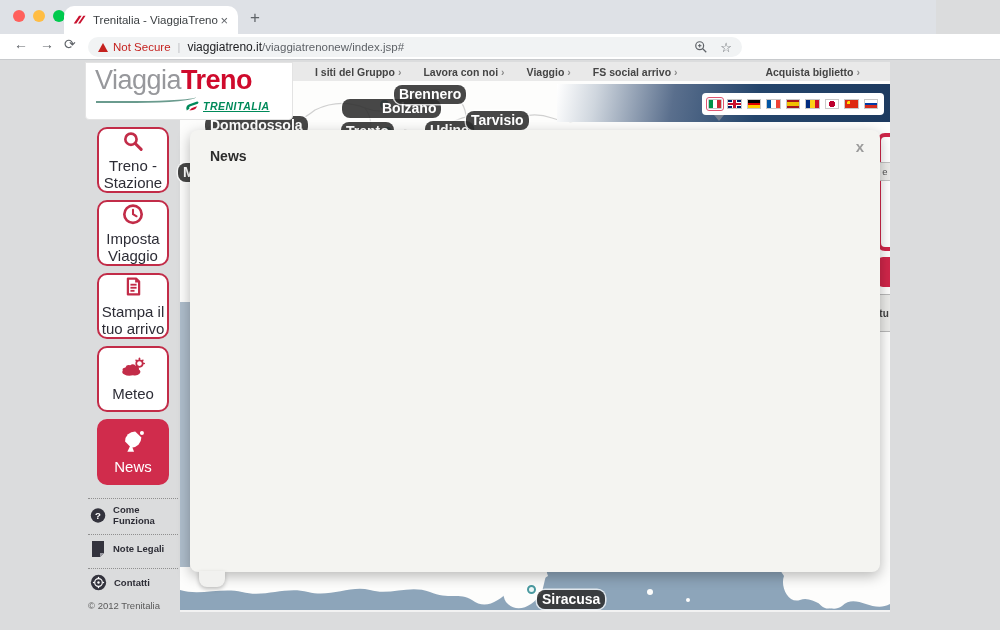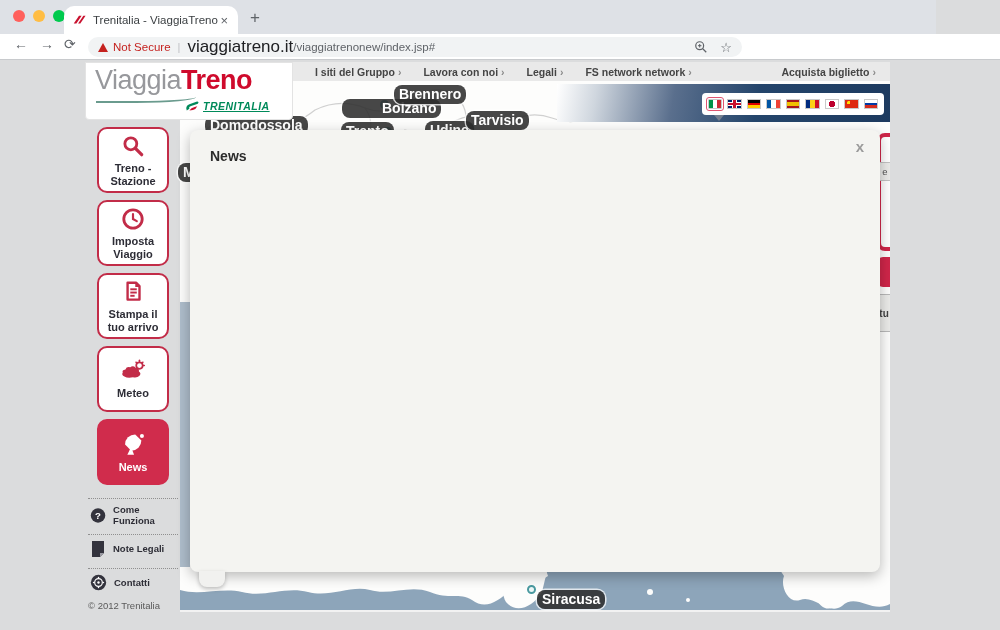--- a/index.html
+++ b/index.html
@@ -11,21 +11,21 @@
   #tab { position:absolute; left:64px; top:6px; width:174px; height:28px; background:#fff; border-radius:10px 10px 0 0; display:flex; align-items:center; padding:0 8px; }
   #tab-title { font-size:11.5px; color:#3c4043; white-space:nowrap; overflow:hidden; flex:1; margin-left:7px; }
   #tab-close { font-size:13px; color:#5f6368; padding:0 2px; }
   #newtab { position:absolute; left:250px; top:8px; font-size:17px; color:#5f6368; }
   #toolbar { position:absolute; left:0; top:34px; width:1000px; height:26px; background:#fff; border-bottom:1px solid #c8cacd; }
   .navbtn { position:absolute; top:2px; font-size:14px; color:#5f6368; }
   #urlbar { position:absolute; left:88px; top:3px; width:654px; height:20px; background:#f1f3f4; border-radius:11px; display:flex; align-items:center; padding:0 10px; }
   #warn-tri { width:0; height:0; border-left:5px solid transparent; border-right:5px solid transparent; border-bottom:9px solid #c5221f; margin-right:5px; }
   #notsecure { color:#c5221f; font-size:11.5px; }
   #url-sep { color:#c0c2c5; margin:0 7px; font-size:11px; }
-  #url-domain { color:#202124; font-size:17px; }
+  #url-domain { color:#202124; font-size:12px; }
   #url-path { color:#5f6368; font-size:11.5px; }
   #zoom-icon { margin-left:auto; }
   #star-icon { font-size:13px; color:#5f6368; margin-left:12px; }
 
   
   #page { position:absolute; left:0; top:60px; width:1000px; height:570px; background:#dbdcdd; }
   #content-clip { position:absolute; left:85px; top:0px; width:805px; height:552px; overflow:hidden; }
 
   
   #map { position:absolute; left:95px; top:20px; width:710px; height:532px; background:#fdfdfc; }
@@ -36,21 +36,21 @@
   #logo-box { position:absolute; left:85px; top:2px; width:208px; height:58px; background:#fff; border:1px solid #e3e3e3; border-radius:0 0 4px 4px; }
   #logo-line1 { position:absolute; left:9px; top:2px; font-size:27px; letter-spacing:-0.5px; }
   #logo-viaggia { color:#97989c; }
   #logo-treno { color:#cf0a2c; font-weight:bold; }
   #logo-swoosh { position:absolute; left:10px; top:34px; width:100px; height:6px; border-bottom:2px solid #6a9b8e; border-radius:0 0 60%/0 0 100% 100%; }
   #brand-row { position:absolute; left:98px; top:36px; display:flex; align-items:center; }
   #brand-name { font-size:10.5px; font-weight:bold; font-style:italic; color:#008a5a; letter-spacing:0.5px; margin-left:3px;text-decoration:underline; }
   #topnav { position:absolute; left:293px; top:2px; width:597px; height:19px; background:#e9e9e9; display:flex; align-items:center; font-size:10.5px; font-weight:bold; color:#454545; }
   .navitem { margin-left:22px; white-space:nowrap; }
   .navitem .arr { color:#8a8a8a; font-weight:bold; margin-left:3px; }
-  #nav-last { margin-left:auto; margin-right:14px; }
+  #nav-last { margin-left:auto; margin-right:30px; }
   #navybar { position:absolute; left:557px; top:24px; width:333px; height:38px; background:linear-gradient(100deg,#ffffff 0%,#cfd6de 12%,#5a6f8d 35%,#24456b 60%,#1d3a5f 100%); }
   #flagbox { position:absolute; left:145px; top:9px; width:182px; height:22px; background:#fff; border-radius:4px; display:flex; align-items:center; padding:0 6px; gap:5px; }
   .flag { width:15px; height:10px; border:0.5px solid #c9c9c9; }
   .flag.active { outline:1.5px solid #e05570; outline-offset:1px; border-radius:1px; }
   #flag-pointer { position:absolute; left:12px; bottom:-6px; width:0; height:0; border-left:5px solid transparent; border-right:5px solid transparent; border-top:6px solid #8d9299; opacity:0.7; }
   .f-it { background:linear-gradient(90deg,#009246 33%,#fff 33% 66%,#ce2b37 66%); }
   .f-gb { background-color:#012169; background-image:
       linear-gradient(0deg,transparent 38%,#c8102e 38% 62%,transparent 62%),
       linear-gradient(90deg,transparent 40%,#c8102e 40% 60%,transparent 60%),
       linear-gradient(0deg,transparent 28%,#fff 28% 72%,transparent 72%),
@@ -58,21 +58,21 @@
   .f-de { background:linear-gradient(#000 33%,#dd0000 33% 66%,#ffce00 66%); }
   .f-fr { background:linear-gradient(90deg,#0055a4 33%,#fff 33% 66%,#ef4135 66%); }
   .f-es { background:linear-gradient(#aa151b 25%,#f1bf00 25% 75%,#aa151b 75%); }
   .f-ro { background:linear-gradient(90deg,#002b7f 33%,#fcd116 33% 66%,#ce1126 66%); }
   .f-jp { background:radial-gradient(circle at 50% 50%,#bc002d 0 3px,#fff 3px); }
   .f-cn { background:radial-gradient(circle at 28% 32%,#ffde00 0 1.5px,transparent 1.6px),#de2910; }
   .f-ru { background:linear-gradient(#fff 33%,#0039a6 33% 66%,#d52b1e 66%); }
 
   
   .sbtn { position:absolute; left:97px; width:72px; height:66px; background:#fff; border:2px solid #c22c48; border-radius:10px; display:flex; flex-direction:column; align-items:center; justify-content:center; gap:3px; text-align:center; }
-  .sbtn .lbl { font-size:11px; font-weight:bold; color:#2d2d36; line-height:1.15; }
+  .sbtn .lbl { font-size:15px; font-weight:normal; color:#2d2d36; line-height:1.15; }
   .sbtn.active { background:#d02c4c; border-color:#d02c4c; }
   .sbtn.active .lbl { color:#fff; }
   .sep { position:absolute; left:88px; width:90px; border-top:1px dotted #8f8f8f; }
   .slink { position:absolute; left:90px; width:90px; display:flex; align-items:center; gap:7px; }
   .slink .lbl { font-size:9.5px; font-weight:bold; color:#2d2d36; line-height:1.2; }
   #copyright { position:absolute; left:88px; top:540px; font-size:9.5px; color:#5a5a5a; }
 
   
   #red-panel { position:absolute; left:792px; top:73px; width:26px; height:118px; background:#fff; border:4px solid #d0264a; border-radius:8px; }
   #red-panel-pill { position:absolute; left:789px; top:102px; width:22px; height:19px; background:#ebebe9; border:1px solid #c2c2c2; border-radius:3px; font-size:9.5px; color:#555; display:flex; align-items:center; justify-content:center; }
@@ -174,22 +174,22 @@
 
     <div id="modal">
       <span id="modal-title">News</span>
       <span id="modal-close">x</span>
     </div>
     <div id="modal-handle"></div>
 
     <div id="topnav" style="left:208px;">
       <span class="navitem"><span>I siti del Gruppo</span><span class="arr">›</span></span>
       <span class="navitem"><span>Lavora con noi</span><span class="arr">›</span></span>
-      <span class="navitem"><span>Legali</span><span class="arr">›</span></span>
-      <span class="navitem"><span>FS network network</span><span class="arr">›</span></span>
+      <span class="navitem"><span>Viaggio</span><span class="arr">›</span></span>
+      <span class="navitem"><span>FS social arrivo</span><span class="arr">›</span></span>
       <span class="navitem" id="nav-last"><span>Acquista biglietto</span><span class="arr">›</span></span>
     </div>
     <div id="navybar" style="left:472px;">
       <div id="flagbox">
         <span class="flag f-it active">
             <span id="flag-pointer"></span>
           </span>
         <span class="flag f-gb"></span>
         <span class="flag f-de"></span>
         <span class="flag f-fr"></span>

